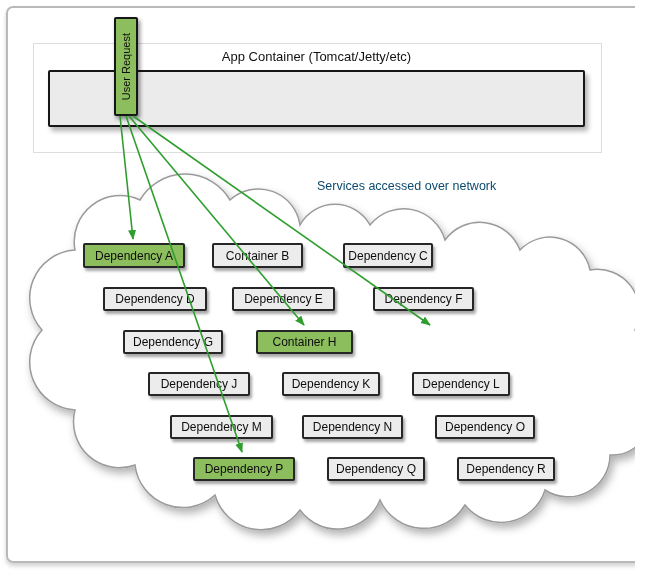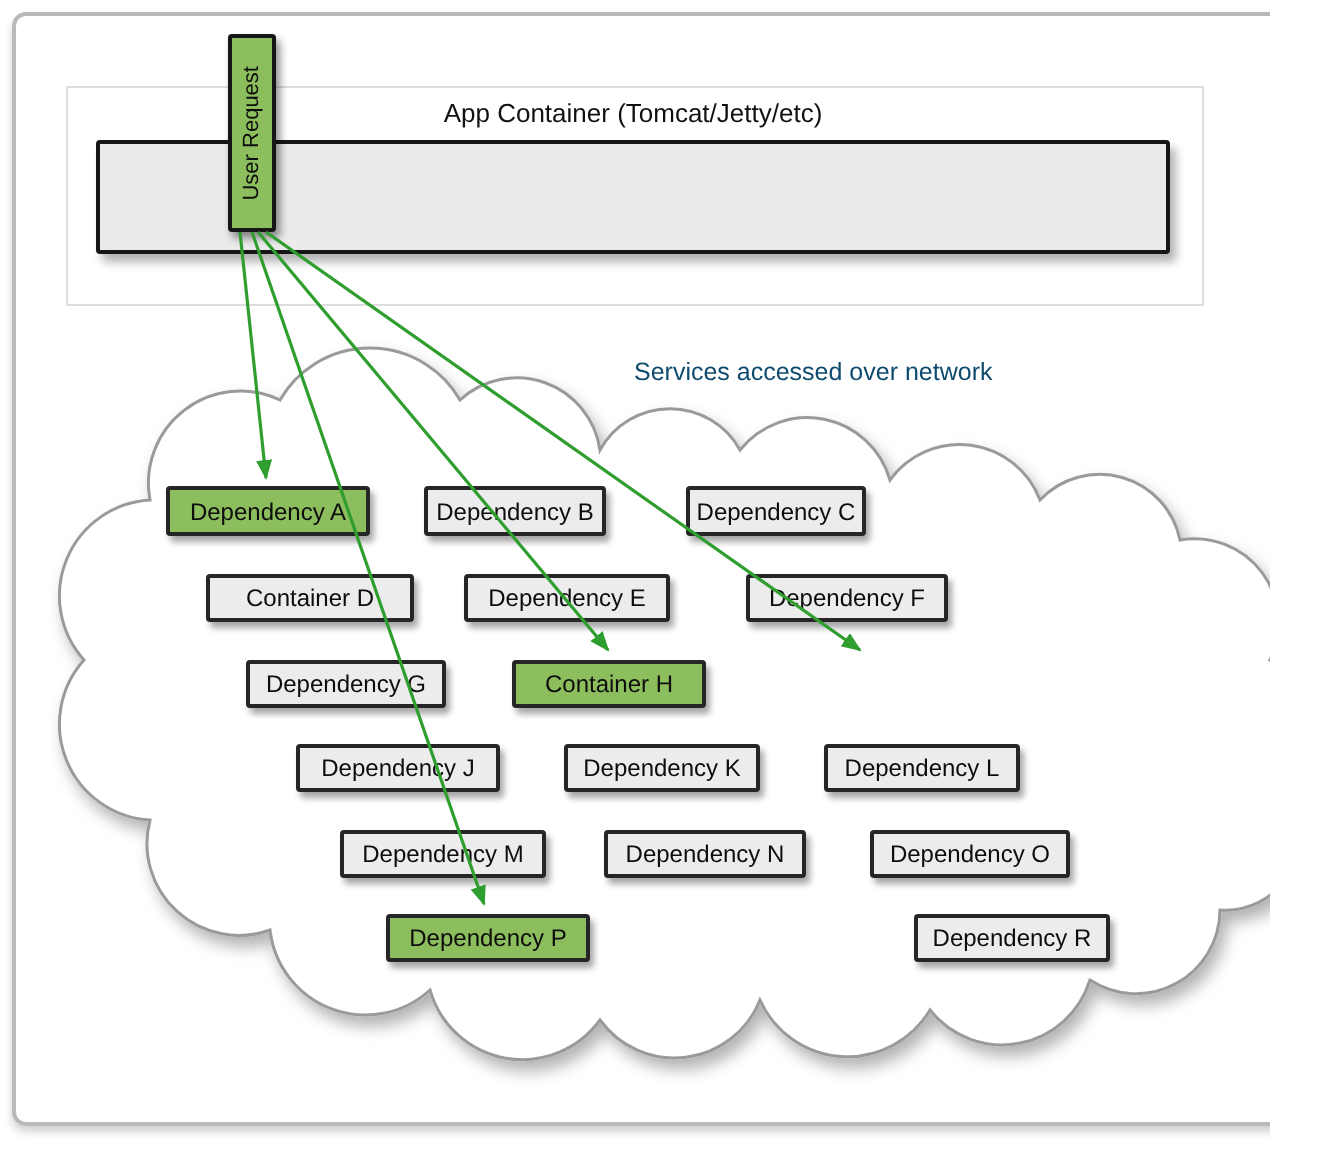--- a/index.html
+++ b/index.html
@@ -88,34 +88,35 @@
   <div class="app-outer"></div>
   <div class="app-title">App Container (Tomcat/Jetty/etc)</div>
   <div class="app-bar"></div>
   <div class="user-request">
     <span>User Request</span>
   </div>
 
   <div class="cloud-label">Services accessed over network</div>
 
   <div class="dep hl" style="left:83px;top:243px;width:102px;height:25px">Dependency A</div>
-  <div class="dep" style="left:212px;top:243px;width:91px;height:25px">Dependency B</div>
+  <div class="dep" style="left:212px;top:243px;width:91px;height:25px">Container B</div>
   <div class="dep" style="left:343px;top:243px;width:90px;height:25px">Dependency C</div>
-  <div class="dep" style="left:103px;top:287px;width:104px">Container D</div>
+  <div class="dep" style="left:103px;top:287px;width:104px">Dependency D</div>
   <div class="dep" style="left:232px;top:287px;width:103px">Dependency E</div>
   <div class="dep" style="left:373px;top:287px;width:101px">Dependency F</div>
   <div class="dep" style="left:123px;top:330px;width:100px">Dependency G</div>
   <div class="dep hl" style="left:256px;top:330px;width:97px">Container H</div>
   <div class="dep" style="left:148px;top:372px;width:102px">Dependency J</div>
   <div class="dep" style="left:282px;top:372px;width:98px">Dependency K</div>
   <div class="dep" style="left:412px;top:372px;width:98px">Dependency L</div>
   <div class="dep" style="left:170px;top:415px;width:103px">Dependency M</div>
   <div class="dep" style="left:302px;top:415px;width:101px">Dependency N</div>
   <div class="dep" style="left:435px;top:415px;width:100px">Dependency O</div>
   <div class="dep hl" style="left:193px;top:457px;width:102px">Dependency P</div>
+  <div class="dep" style="left:327px;top:457px;width:98px">Dependency Q</div>
   <div class="dep" style="left:457px;top:457px;width:98px">Dependency R</div>
 
   <svg class="arrows-svg" viewBox="0 0 663 578">
     <defs>
       <marker id="ah" markerWidth="12" markerHeight="10" refX="9" refY="4" orient="auto" markerUnits="userSpaceOnUse">
         <path d="M0,0 L10,4 L0,8 Z" fill="#2f9e2f"></path>
       </marker>
     </defs>
     <g stroke="#2f9e2f" stroke-width="1.6" fill="none">
       <line x1="120" y1="116" x2="133" y2="239" marker-end="url(#ah)"></line>

